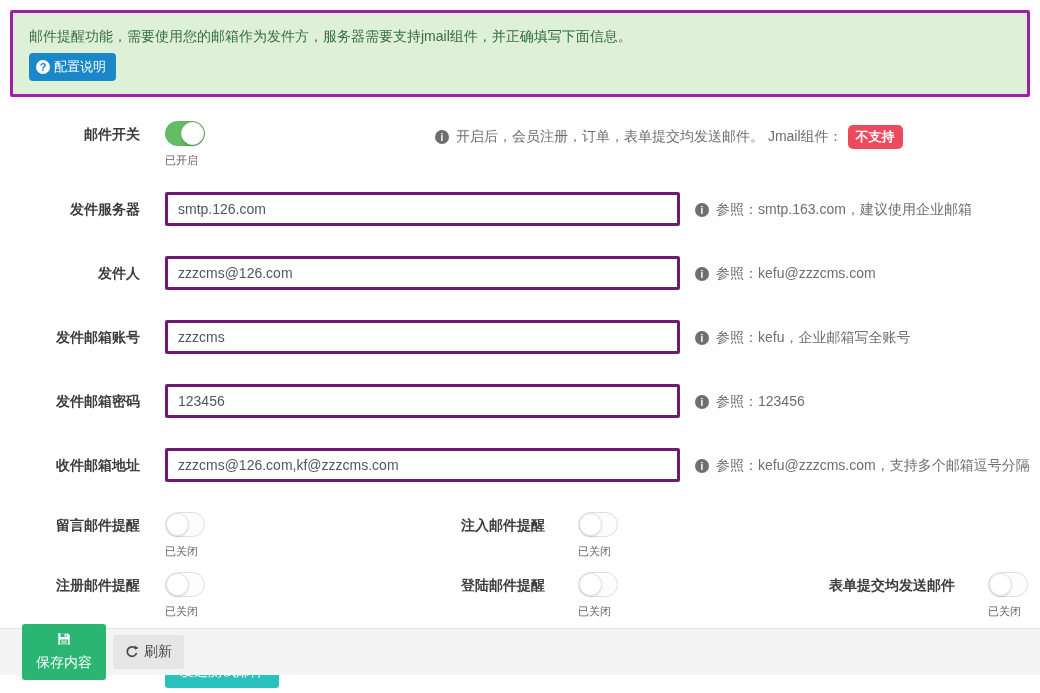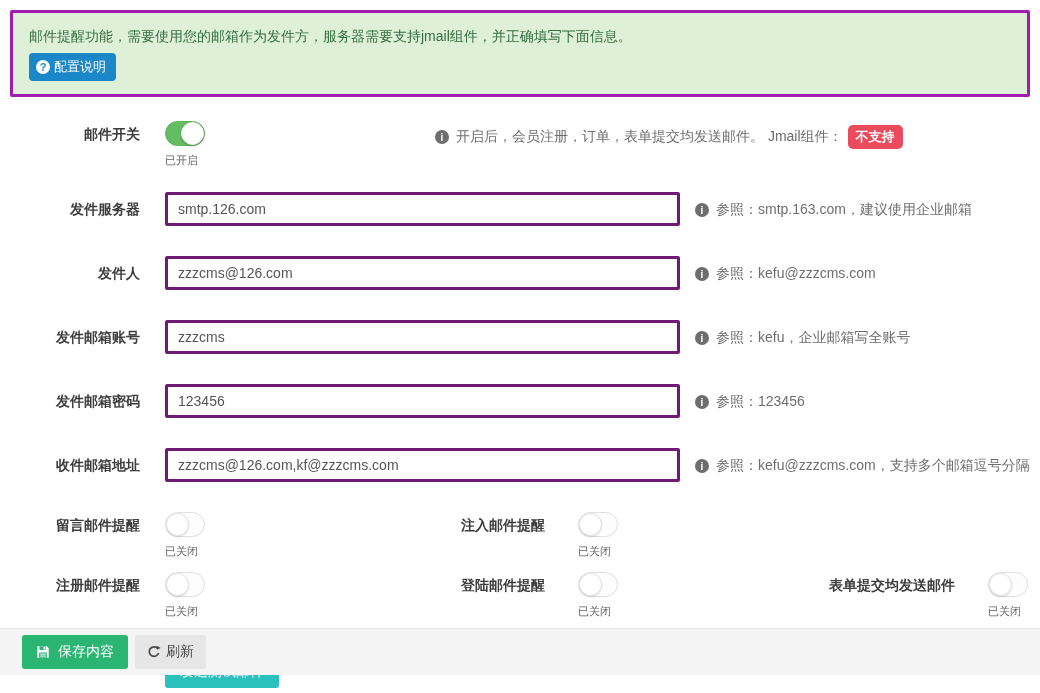--- a/index.html
+++ b/index.html
@@ -82,21 +82,21 @@
     margin-left:25px; background:#2ac0bc; color:#fff; border-radius:3px;
     padding:7px 15px; font-size:14px; display:inline-flex; align-items:center; gap:9px;flex-direction:column;
   }
   
   .footer {
     position:absolute; left:0; right:0; top:628px; height:47px; background:#f4f4f4;
     border-top:1px solid #e4e4e4; display:flex; align-items:center; padding-left:22px; gap:7px;
   }
   .btn-save {
     background:#2ab573; color:#fff; border-radius:3px; padding:8px 14px;
-    font-size:14px; display:inline-flex; align-items:center; gap:8px;
+    font-size:14px; display:inline-flex; align-items:center; gap:8px;flex-direction:column;
   }
   .btn-refresh {
     background:#e6e6e6; color:#484848; border-radius:3px; padding:8px 12px;
     font-size:14px; display:inline-flex; align-items:center; gap:5px;
   }
   .icon-svg { display:block; }
 </style>
 </head>
 <body>
 

